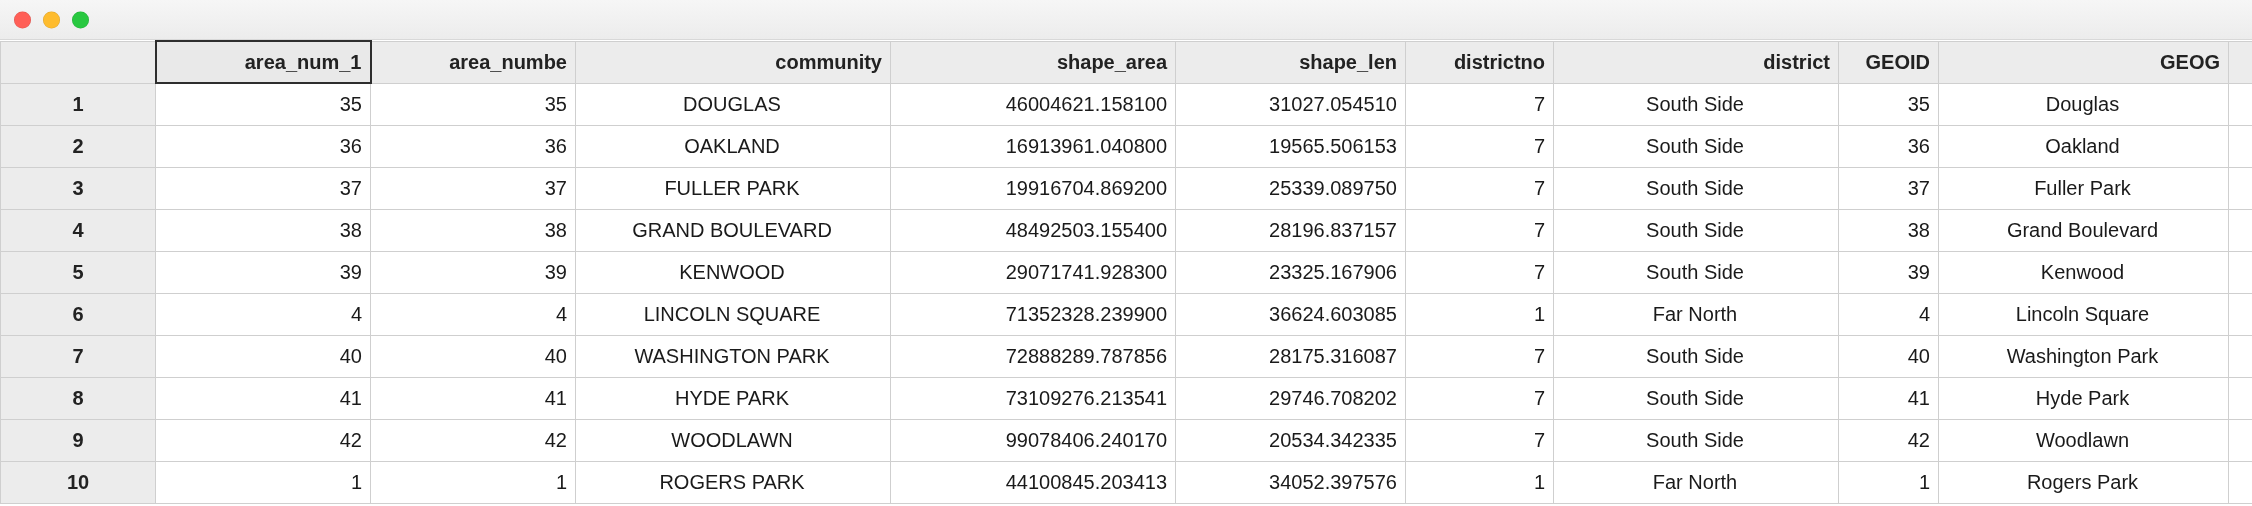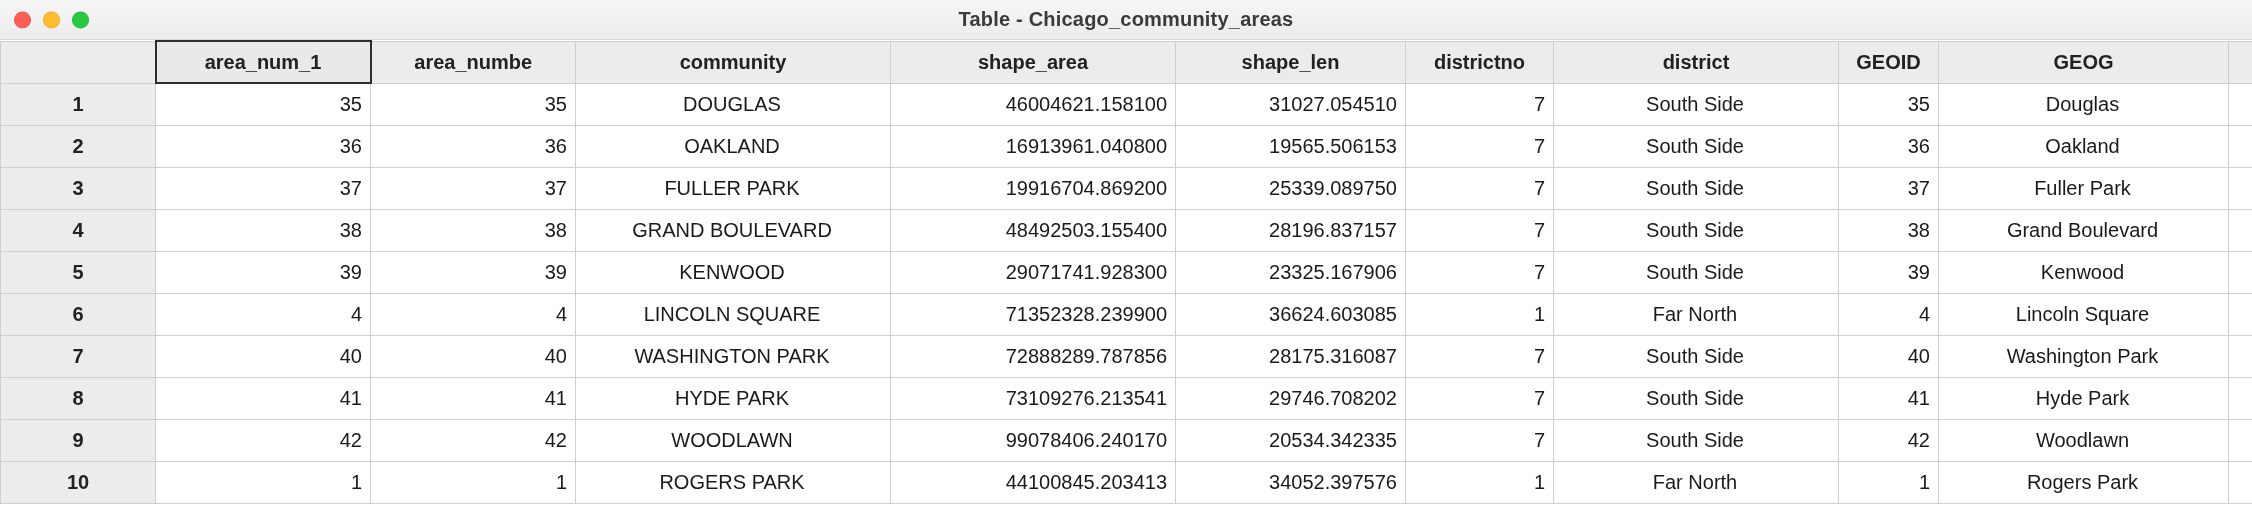--- a/index.html
+++ b/index.html
@@ -49,21 +49,21 @@
     border: 1px solid #cfcfcf;
     height: 42px;
     padding: 0 8px;
     white-space: nowrap;
     overflow: hidden;
     font-size: 20px;
   }
   thead th {
     background: #ececec;
     font-weight: 600;
-    text-align: center;
+    text-align: right;
     color: #222;
   }
   thead th.corner {
     background: #ececec;
   }
   thead th.selected {
     background: #e9e9e9;
     border: 2px solid #2e2e2e;
   }
   tbody th.rowhead {
@@ -91,21 +91,20 @@
 </head>
 <body>
 
 <div class="window">
   <div class="titlebar">
     <div class="traffic">
       <div class="tl-btn tl-close"></div>
       <div class="tl-btn tl-min"></div>
       <div class="tl-btn tl-zoom"></div>
     </div>
-    <div class="title">Table - Chicago_community_areas</div>
   </div>
 
   <table>
     <colgroup>
       <col class="c0">
         <col class="c1">
         <col class="c2">
         <col class="c3">
         <col class="c4">
       <col class="c5">

